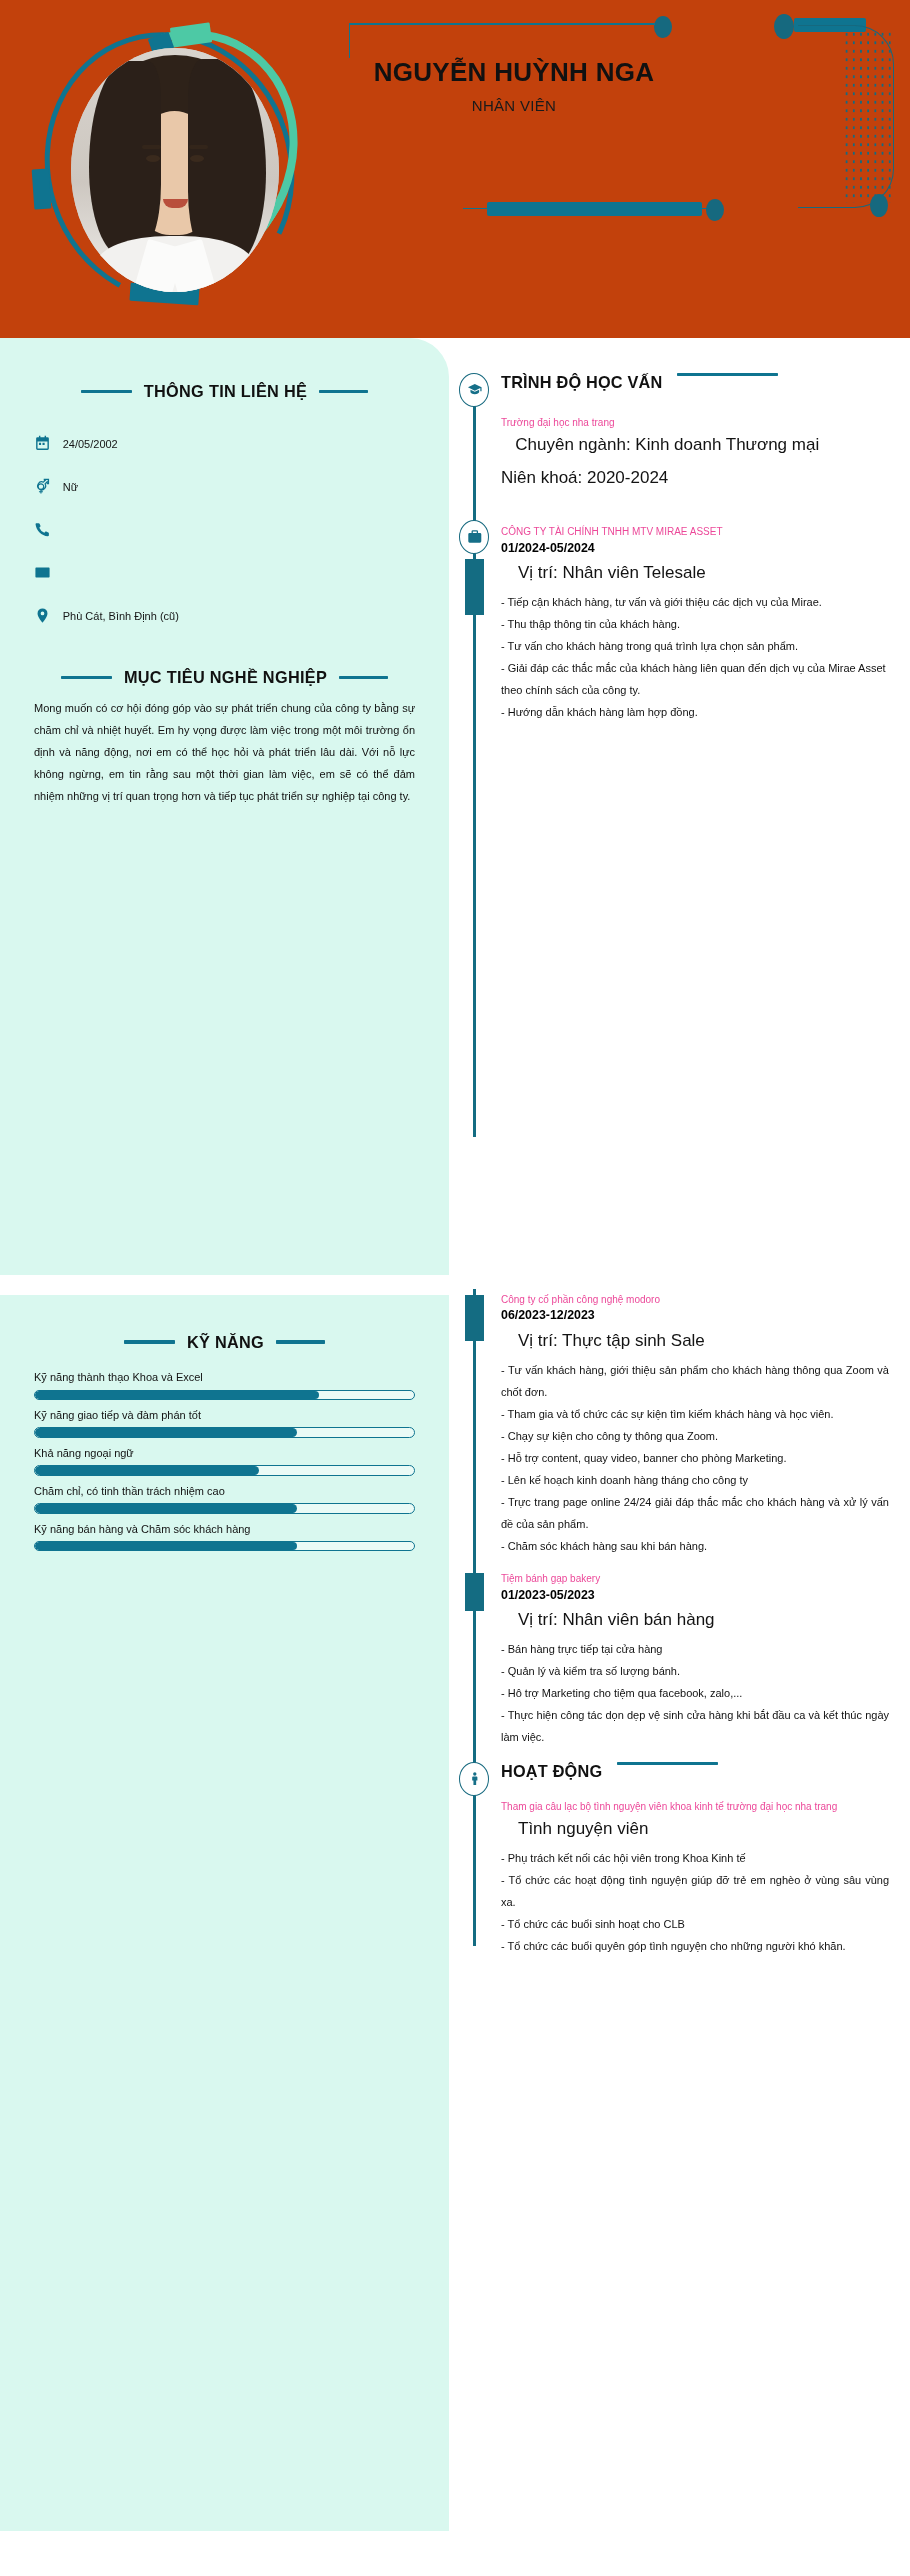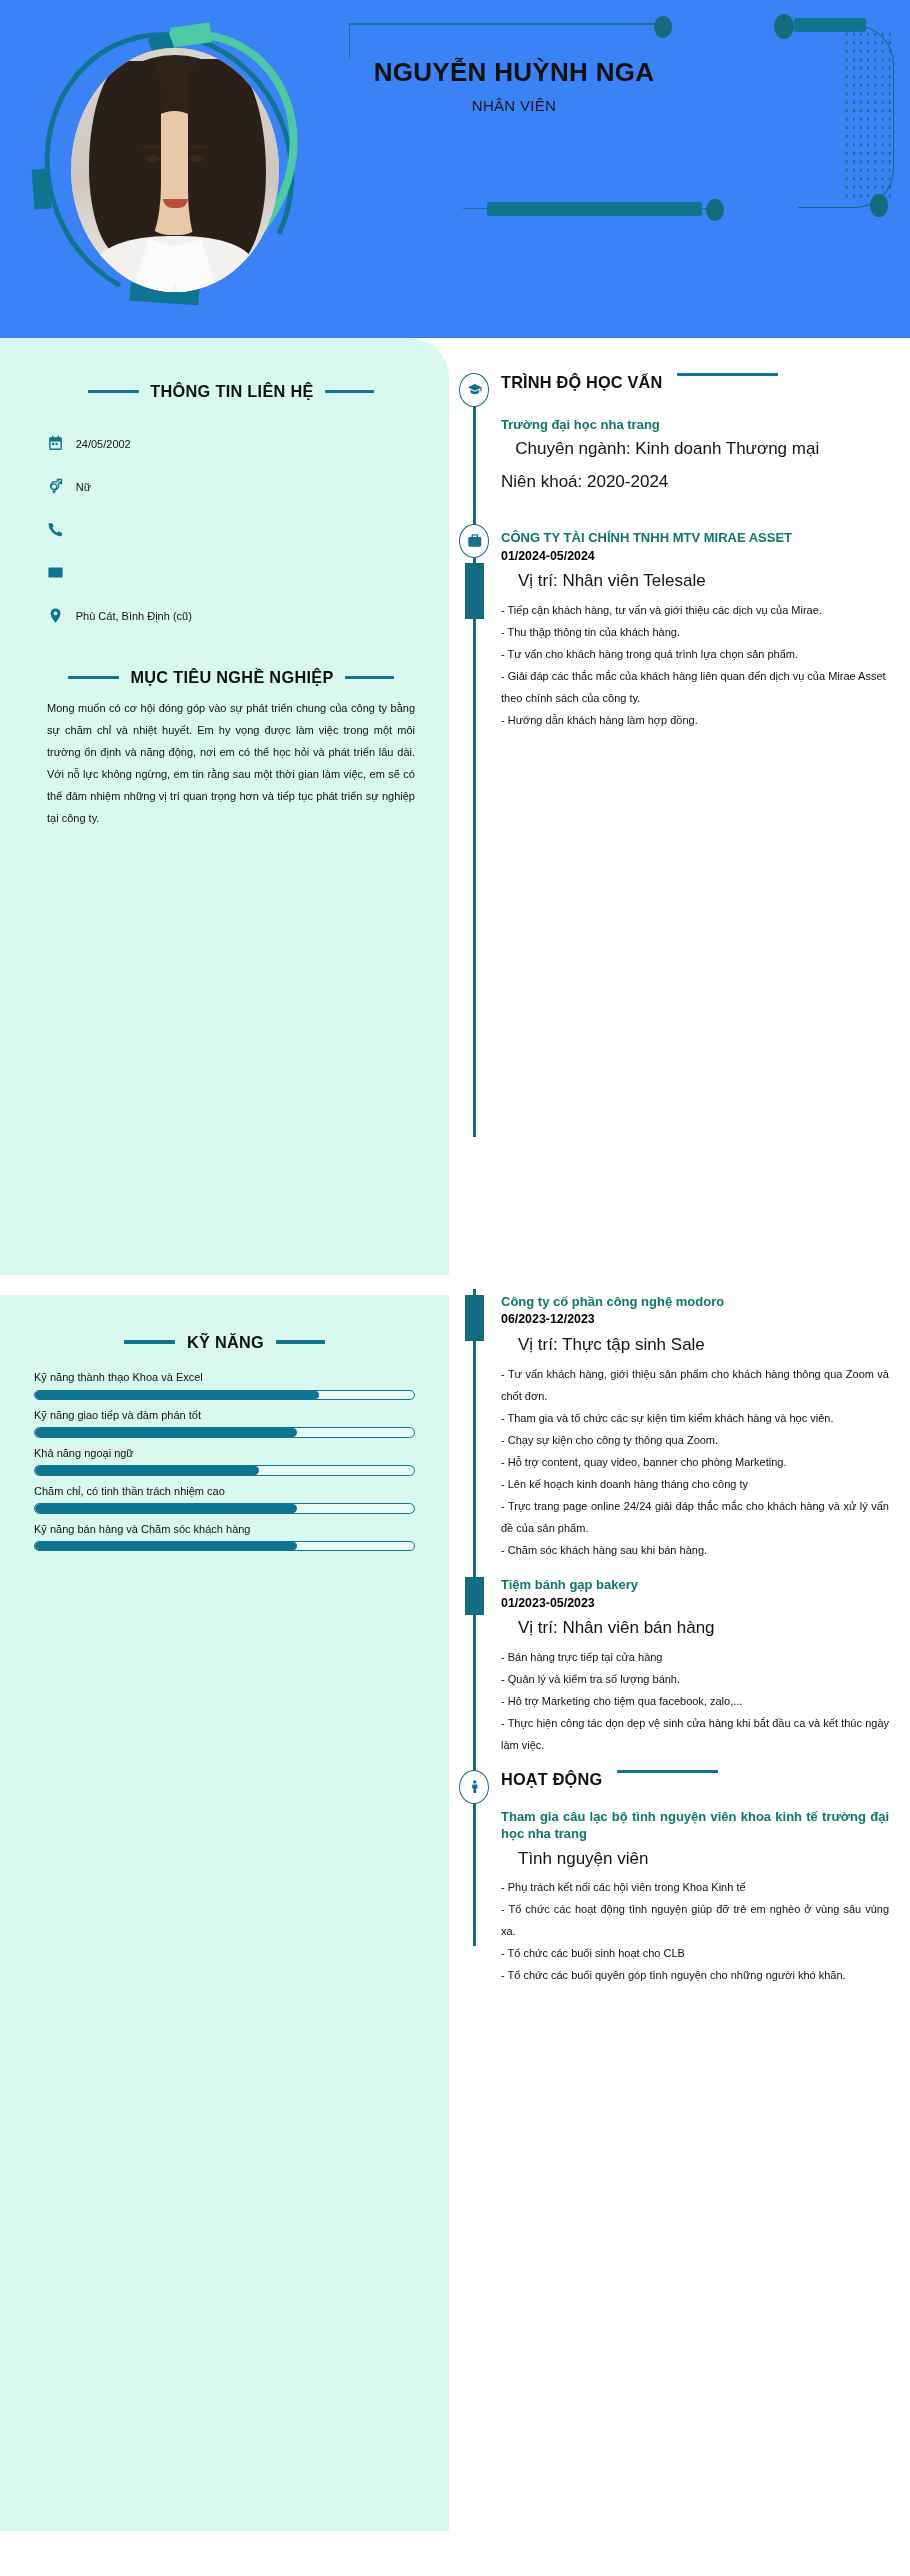--- a/index.html
+++ b/index.html
@@ -9,21 +9,21 @@
     font-family: "Liberation Sans", "DejaVu Sans", sans-serif;
   }
   body { width: 911px; height: 2576px; position: relative; overflow: hidden; }
 
   
   .page { position: absolute; left: 0; width: 911px; background: #ffffff; }
   #page-1 { top: 0; height: 1275px; }
   #page-2 { top: 1275px; height: 1301px; }
 
   
-  .header { position: relative; height: 338px; width: 911px; background: #3b82f6; }
+  .header { position: relative; height: 338px; width: 911px; background: #c2410c; }
 
   .photo-wrap { position: absolute; left: 25px; top: 11.7px; width: 280px; height: 312px; }
   .photo-ring-teal {
     position: absolute; left: 21px; top: 19.5px; width: 247px; height: 273px;
     border: 5.9px solid #0F7490; border-radius: 50%;
     border-bottom-color: transparent; border-left-color: #0F7490;
     transform: rotate(-18deg);
   }
   .photo-ring-mint {
     position: absolute; left: 39px; top: 14.3px; width: 229px; height: 260px;
@@ -138,21 +138,21 @@
   .tl-head {
     display: flex; gap: 14.3px; padding-left: 52px; height: 34px;
   }
   .tl-head h2 { font-size: 16.3px; font-weight: 700; color: #111; letter-spacing: 0.2px; white-space: nowrap; }
   .tl-head .rule { height: 3.3px; background: #0F7490; border-radius: 0.7px; flex: 0 0 auto; }
 
   .tl-body { padding-left: 52px; padding-right: 22px; padding-top: 5.2px; }
   .tl-mark {
     position: absolute; left: 16.3px; width: 19px; background: #146C82; z-index: 2;
   }
-  .org { font-size: 13px; font-weight: 700; color: #0f766e; line-height: 1.34; }
+  .org { font-size: 10px; font-weight: 400; color: #ec4899; line-height: 1.34; }
   .org.justify { text-align: justify; text-align-last: left; }
   .dates { font-size: 12.4px; font-weight: 700; color: #000000; line-height: 1.5; }
   .meta { font-size: 17px; color: #131313; line-height: 1.9; padding-left: 17px; }
   .bullets { margin-top: 1.3px; }
   .bullets li { list-style: none; font-size: 11px; color: #111; line-height: 2.0; text-align: justify; }
   .bullets li.nj { text-align: left; }
 </style>
 </head>
 <body>
 
@@ -198,21 +198,21 @@
     <div class="deco deco-dot" style="left:706px;top:199px;width:18px;height:22px;"></div>
 
     <div class="name-block">
       <div class="name-title">NGUYỄN HUỲNH NGA</div>
       <div class="name-sub">NHÂN VIÊN</div>
     </div>
   </div>
 
   <div class="cols" style="height:937px;">
 
-    <div class="left-panel" style="top:0;height:1012px;border-top-right-radius:39px;padding-left:13px;">
+    <div class="left-panel" style="top:0;height:1012px;border-top-right-radius:39px;">
       <div class="left-inner" style="padding-top:44px;">
 
         <div class="lheading">
           <span class="rule"></span>
           <h2>THÔNG TIN LIÊN HỆ</h2>
           <span class="rule short"></span>
         </div>
 
         <div class="contact-list">
           <div class="crow">

